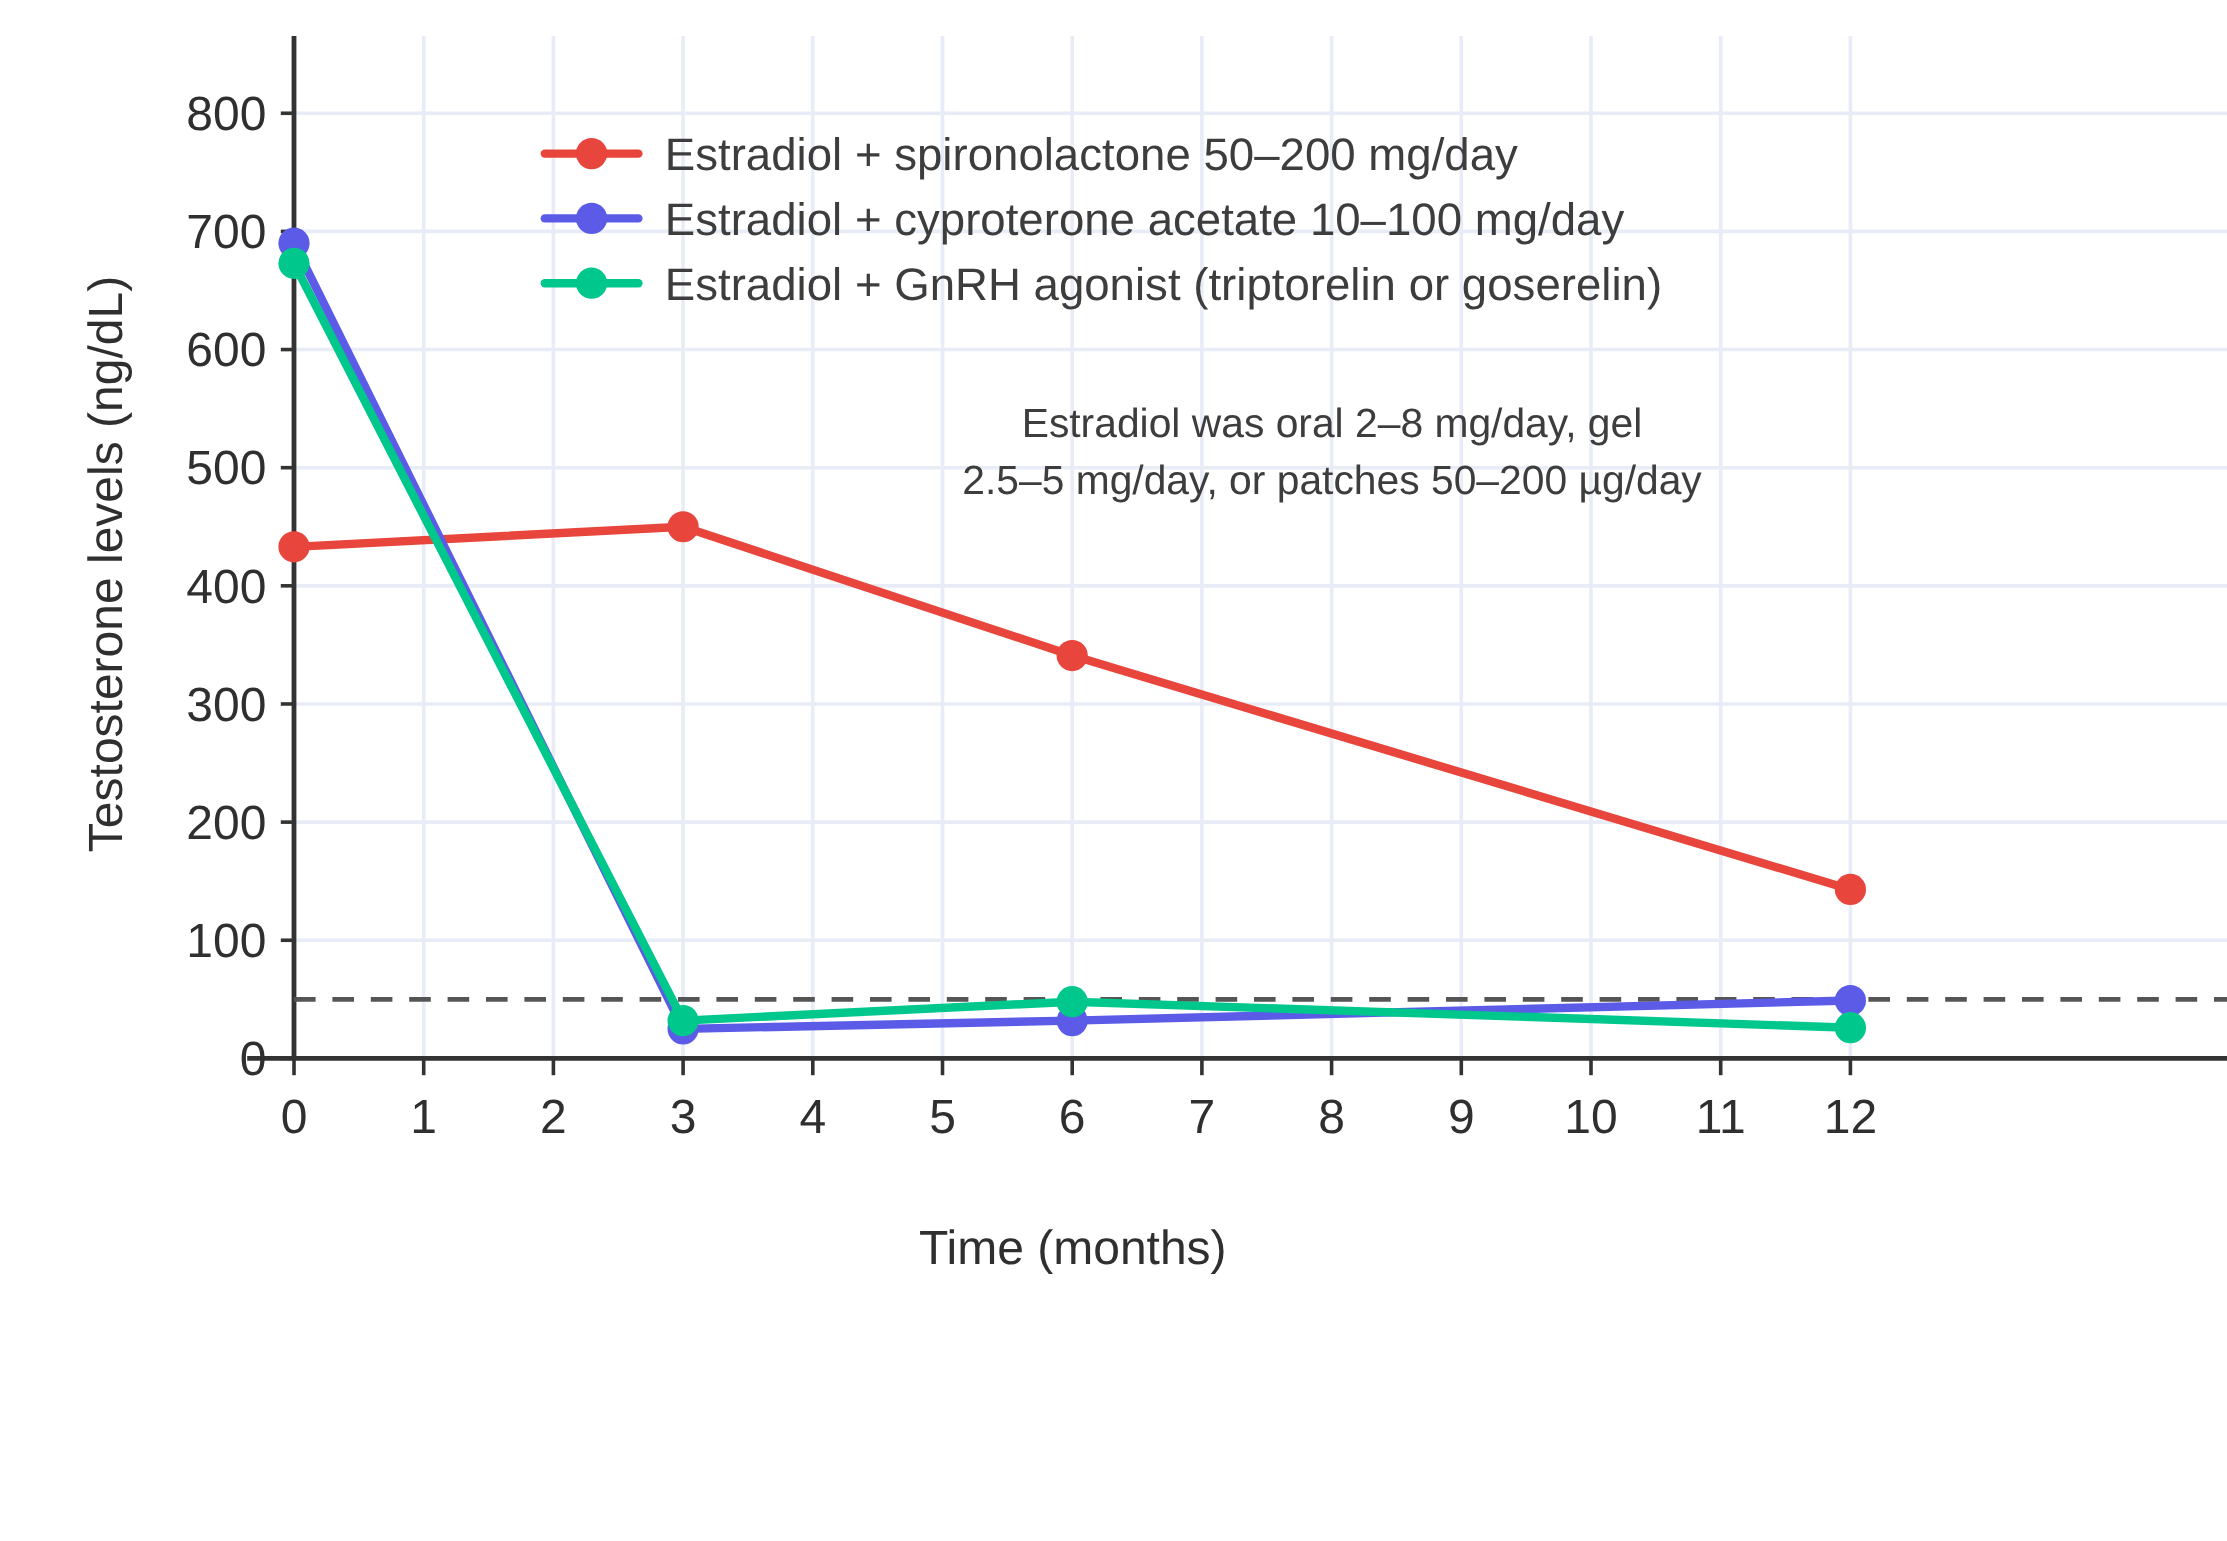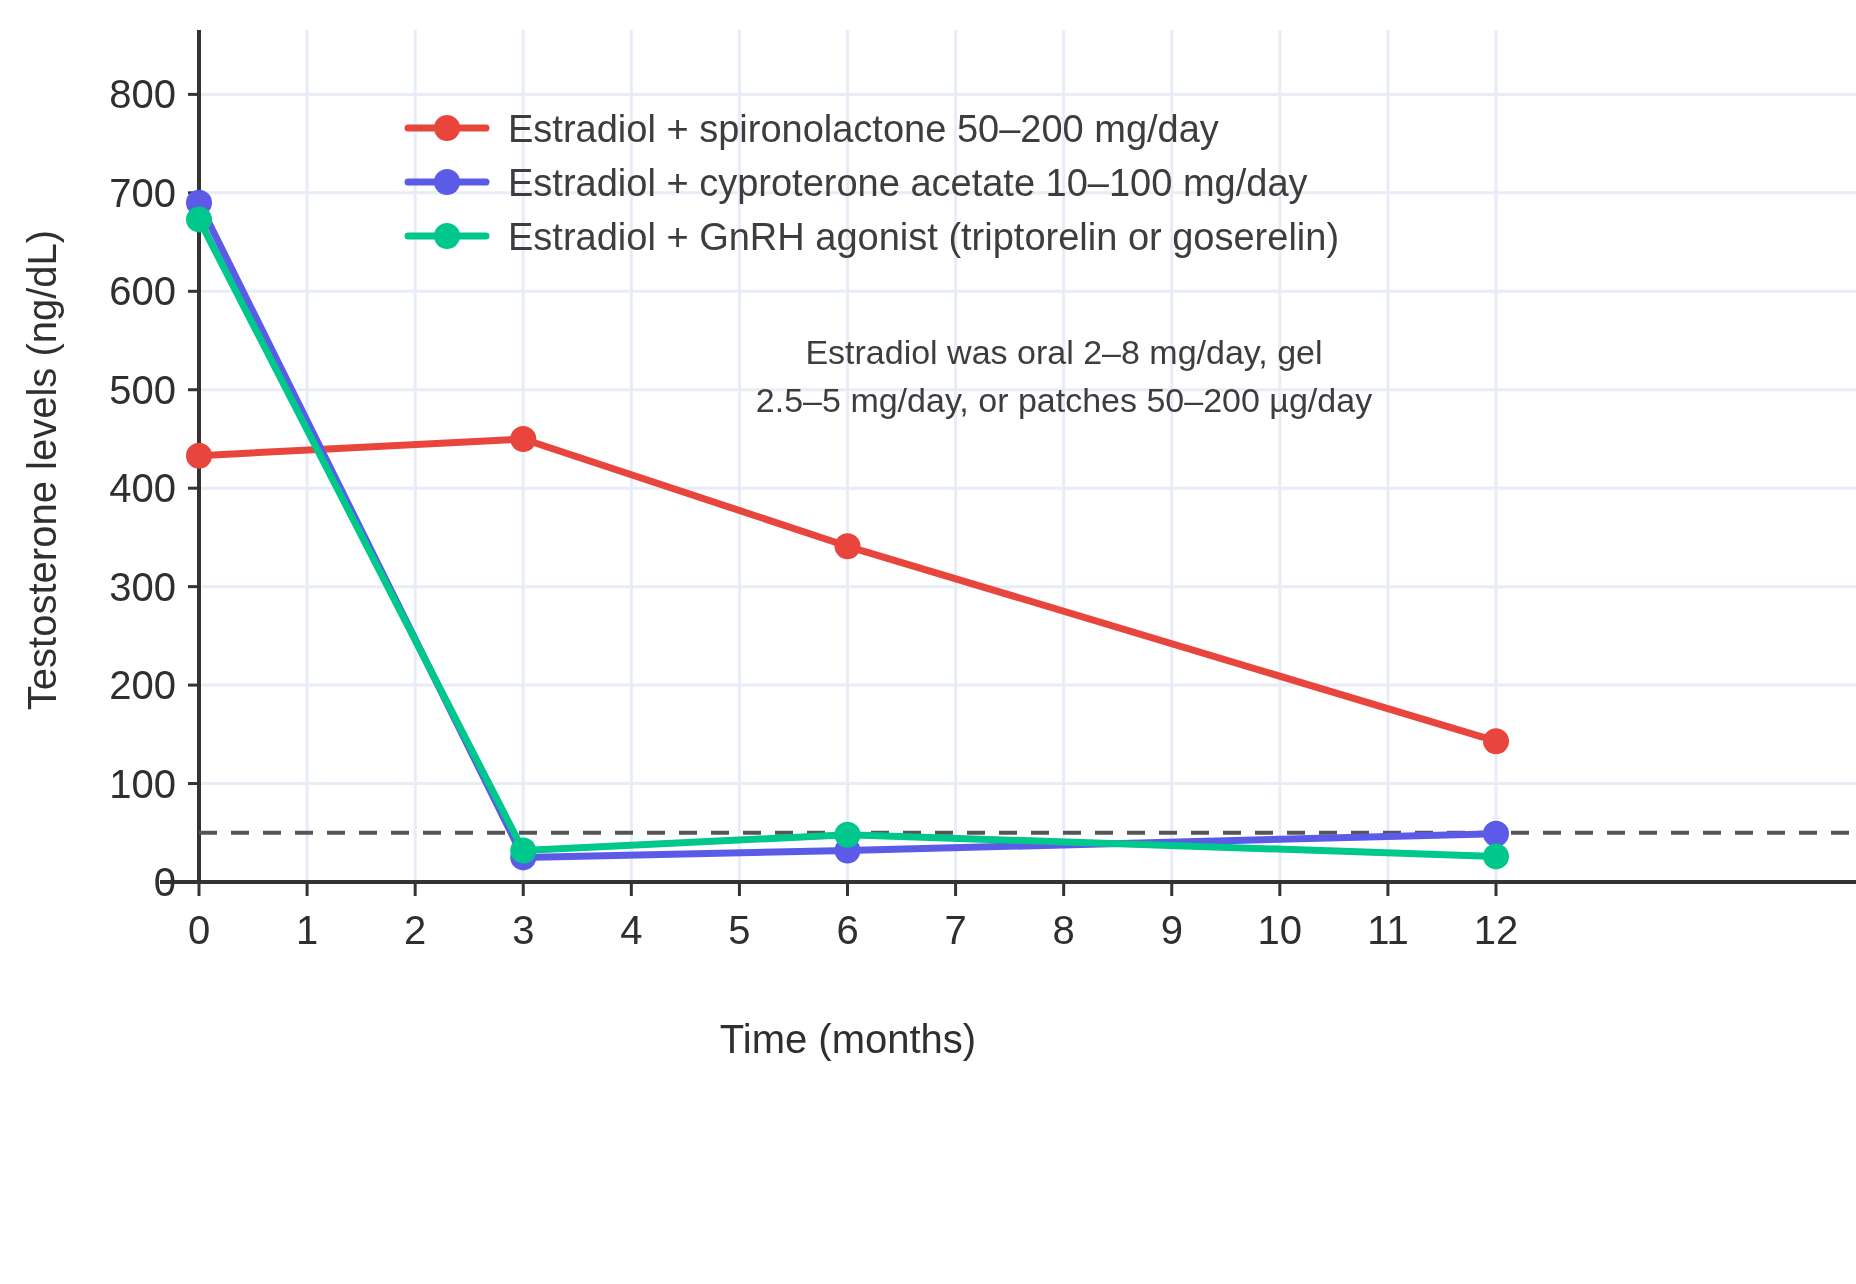--- a/index.html
+++ b/index.html
@@ -4,21 +4,21 @@
 <style>
   html,body{margin:0;padding:0;}
   body{
     width:1856px;height:1284px;
     background:#ffffff;
     font-family:"Liberation Sans", sans-serif;
     color:#3a3a3a;
     overflow:hidden;
     position:relative;
   }
-  #chart-root{position:absolute;inset:0;}
+  #chart-root{position:absolute;inset:0;padding-left:46px;}
   svg{display:block;}
   .tick-label{font-family:"Liberation Sans", sans-serif;fill:#2f2f2f;}
   .axis-title{font-family:"Liberation Sans", sans-serif;fill:#2f2f2f;}
   .legend-label{font-family:"Liberation Sans", sans-serif;fill:#3d3d3d;}
   .annot-line{font-family:"Liberation Sans", sans-serif;fill:#3d3d3d;}
 </style>
 </head>
 <body>
 
 <div id="chart-root">

